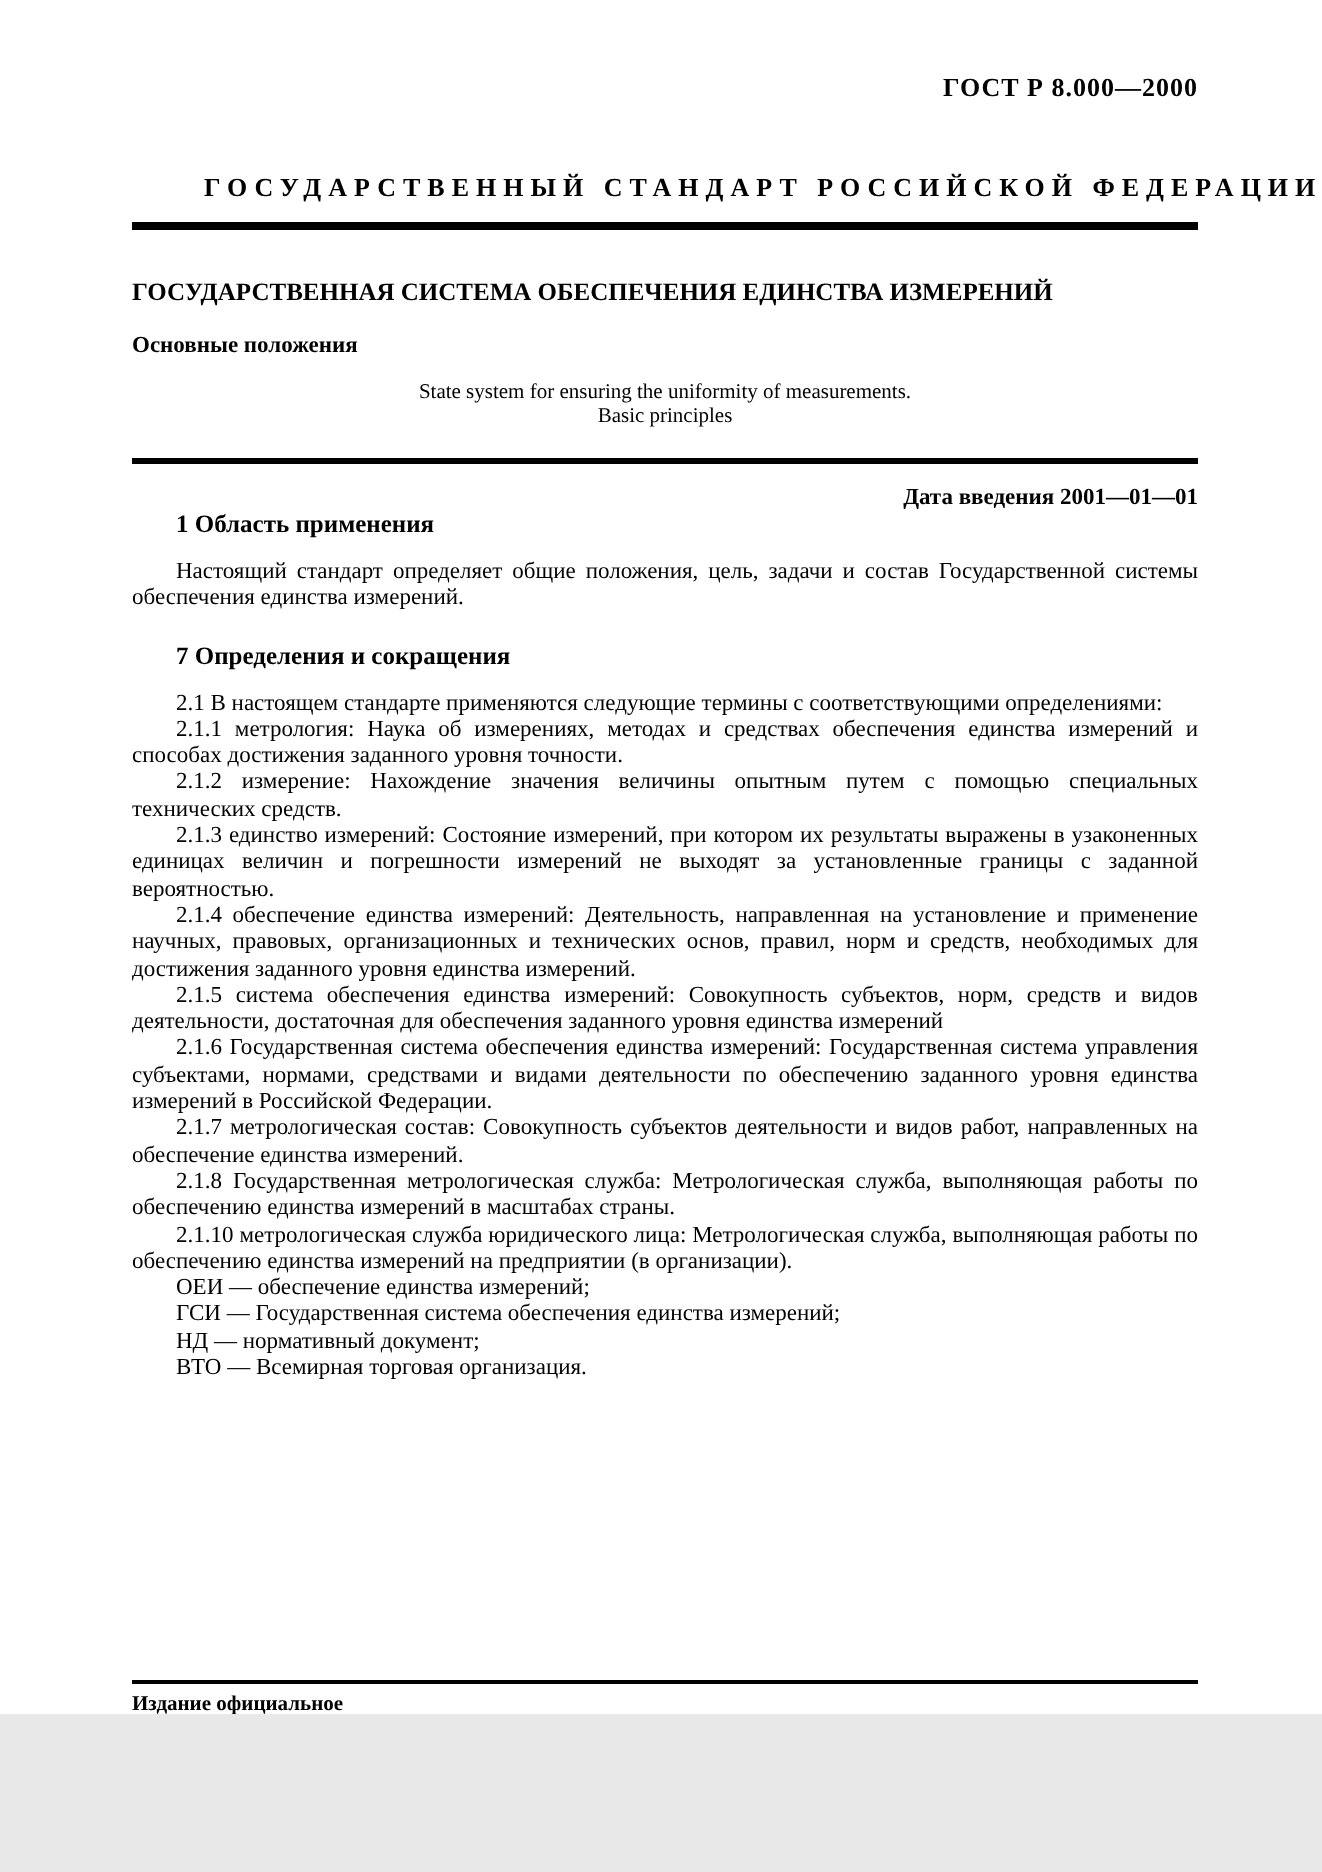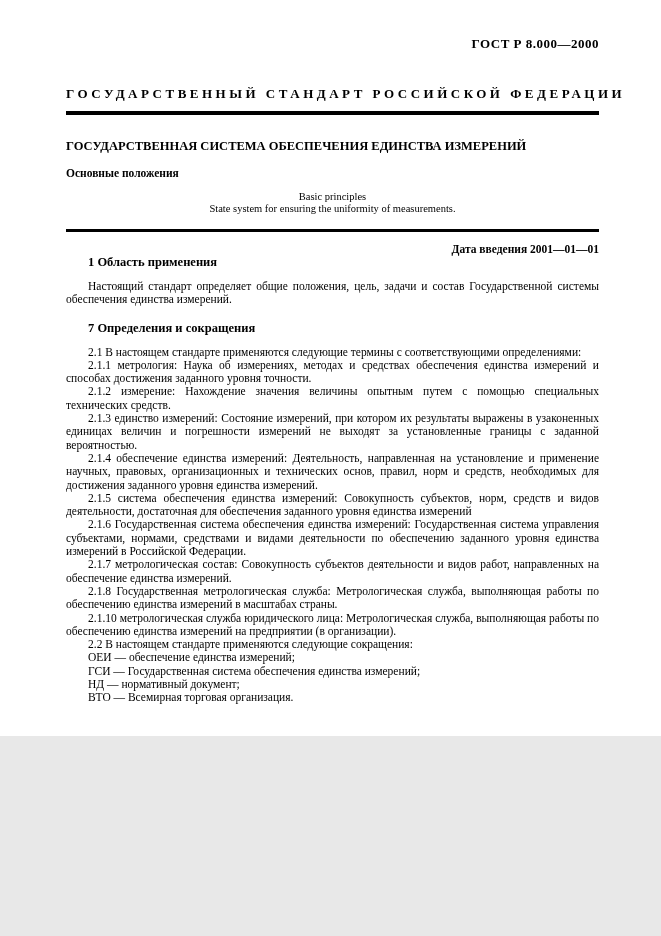--- a/index.html
+++ b/index.html
@@ -1,20 +1,20 @@
 <!DOCTYPE html>
 <html><head>
 <meta charset="utf-8">
 <style>
   * { margin: 0; padding: 0; box-sizing: border-box; }
   html, body { background: #e8e8e8; }
   .page {
     position: relative;
     width: 661px;
-    height: 736px;
+    height: 857px;
     margin: 0 auto;
     background: #ffffff;
     color: #000;
     font-family: "Liberation Serif", "DejaVu Serif", serif;
     padding: 36px 62px 0 66px;
     overflow: hidden;
   }
   .doc-code {
     text-align: right;
     font-weight: bold;
@@ -22,20 +22,21 @@
     margin-bottom: 34px;
     letter-spacing: 0.5px;
   }
   .std-header {
     text-align: right;
     font-weight: bold;
     font-size: 13px;
     letter-spacing: 3.5px;
     margin-bottom: 9px;
     white-space: nowrap;
+    margin-left: 36px;
   }
   .rule { background: #000; }
   .rule-top { height: 4px; margin-bottom: 24px; }
   .rule-mid { height: 3px; margin-bottom: 11px; }
   .doc-title {
     font-weight: bold;
     font-size: 12.5px;
     margin-bottom: 13px;
   }
   .doc-subtitle {
@@ -94,22 +95,22 @@
   <div class="doc-code">ГОСТ Р 8.000—2000</div>
 
   <div class="std-header">ГОСУДАРСТВЕННЫЙ СТАНДАРТ РОССИЙСКОЙ ФЕДЕРАЦИИ</div>
 
   <div class="rule rule-top"></div>
 
   <div class="doc-title">ГОСУДАРСТВЕННАЯ СИСТЕМА ОБЕСПЕЧЕНИЯ ЕДИНСТВА ИЗМЕРЕНИЙ</div>
   <div class="doc-subtitle">Основные положения</div>
 
   <div class="en-title">
+    <div>State system for ensuring the uniformity of measurements.</div>
     <div>Basic principles</div>
-    <div>State system for ensuring the uniformity of measurements.</div>
   </div>
 
   <div class="rule rule-mid"></div>
 
   <div class="intro-date">Дата введения 2001—01—01</div>
 
   <div class="section-heading first">1 Область применения</div>
 
   <div class="body-text">
     <p><b></b><span>Настоящий стандарт определяет общие положения, цель, задачи и состав Государственной системы обеспечения единства измерений.</span></p>
@@ -121,21 +122,20 @@
     <p><b></b><span>2.1 В настоящем стандарте применяются следующие термины с соответствующими определениями:</span></p>
     <p><b>2.1.1 метрология:</b><span> Наука об измерениях, методах и средствах обеспечения единства измерений и способах достижения заданного уровня точности.</span></p>
     <p><b>2.1.2 измерение:</b><span> Нахождение значения величины опытным путем с помощью специальных технических средств.</span></p>
     <p><b>2.1.3 единство измерений:</b><span> Состояние измерений, при котором их результаты выражены в узаконенных единицах величин и погрешности измерений не выходят за установленные границы с заданной вероятностью.</span></p>
     <p><b>2.1.4 обеспечение единства измерений:</b><span> Деятельность, направленная на установление и применение научных, правовых, организационных и технических основ, правил, норм и средств, необходимых для достижения заданного уровня единства измерений.</span></p>
     <p><b>2.1.5 система обеспечения единства измерений:</b><span> Совокупность субъектов, норм, средств и видов деятельности, достаточная для обеспечения заданного уровня единства измерений</span></p>
     <p><b>2.1.6 Государственная система обеспечения единства измерений:</b><span> Государственная система управления субъектами, нормами, средствами и видами деятельности по обеспечению заданного уровня единства измерений в Российской Федерации.</span></p>
     <p><b>2.1.7 метрологическая состав:</b><span> Совокупность субъектов деятельности и видов работ, направленных на обеспечение единства измерений.</span></p>
     <p><b>2.1.8 Государственная метрологическая служба:</b><span> Метрологическая служба, выполняющая работы по обеспечению единства измерений в масштабах страны.</span></p>
     <p><b>2.1.10 метрологическая служба юридического лица:</b><span> Метрологическая служба, выполняющая работы по обеспечению единства измерений на предприятии (в организации).</span></p>
-    <p><b></b><span>2.2 В настоящем стандарте применяются следующие сокращения:</span></p>
     <p><b></b><span>ОЕИ — обеспечение единства измерений;</span></p>
     <p><b></b><span>ГСИ — Государственная система обеспечения единства измерений;</span></p>
     <p><b></b><span>НД — нормативный документ;</span></p>
     <p><b></b><span>ВТО — Всемирная торговая организация.</span></p>
   </div>
 
   <div class="footer">
     <div class="footer-rule"></div>
     <div class="official-edition">Издание официальное</div>
     <div class="page-number">1</div>

